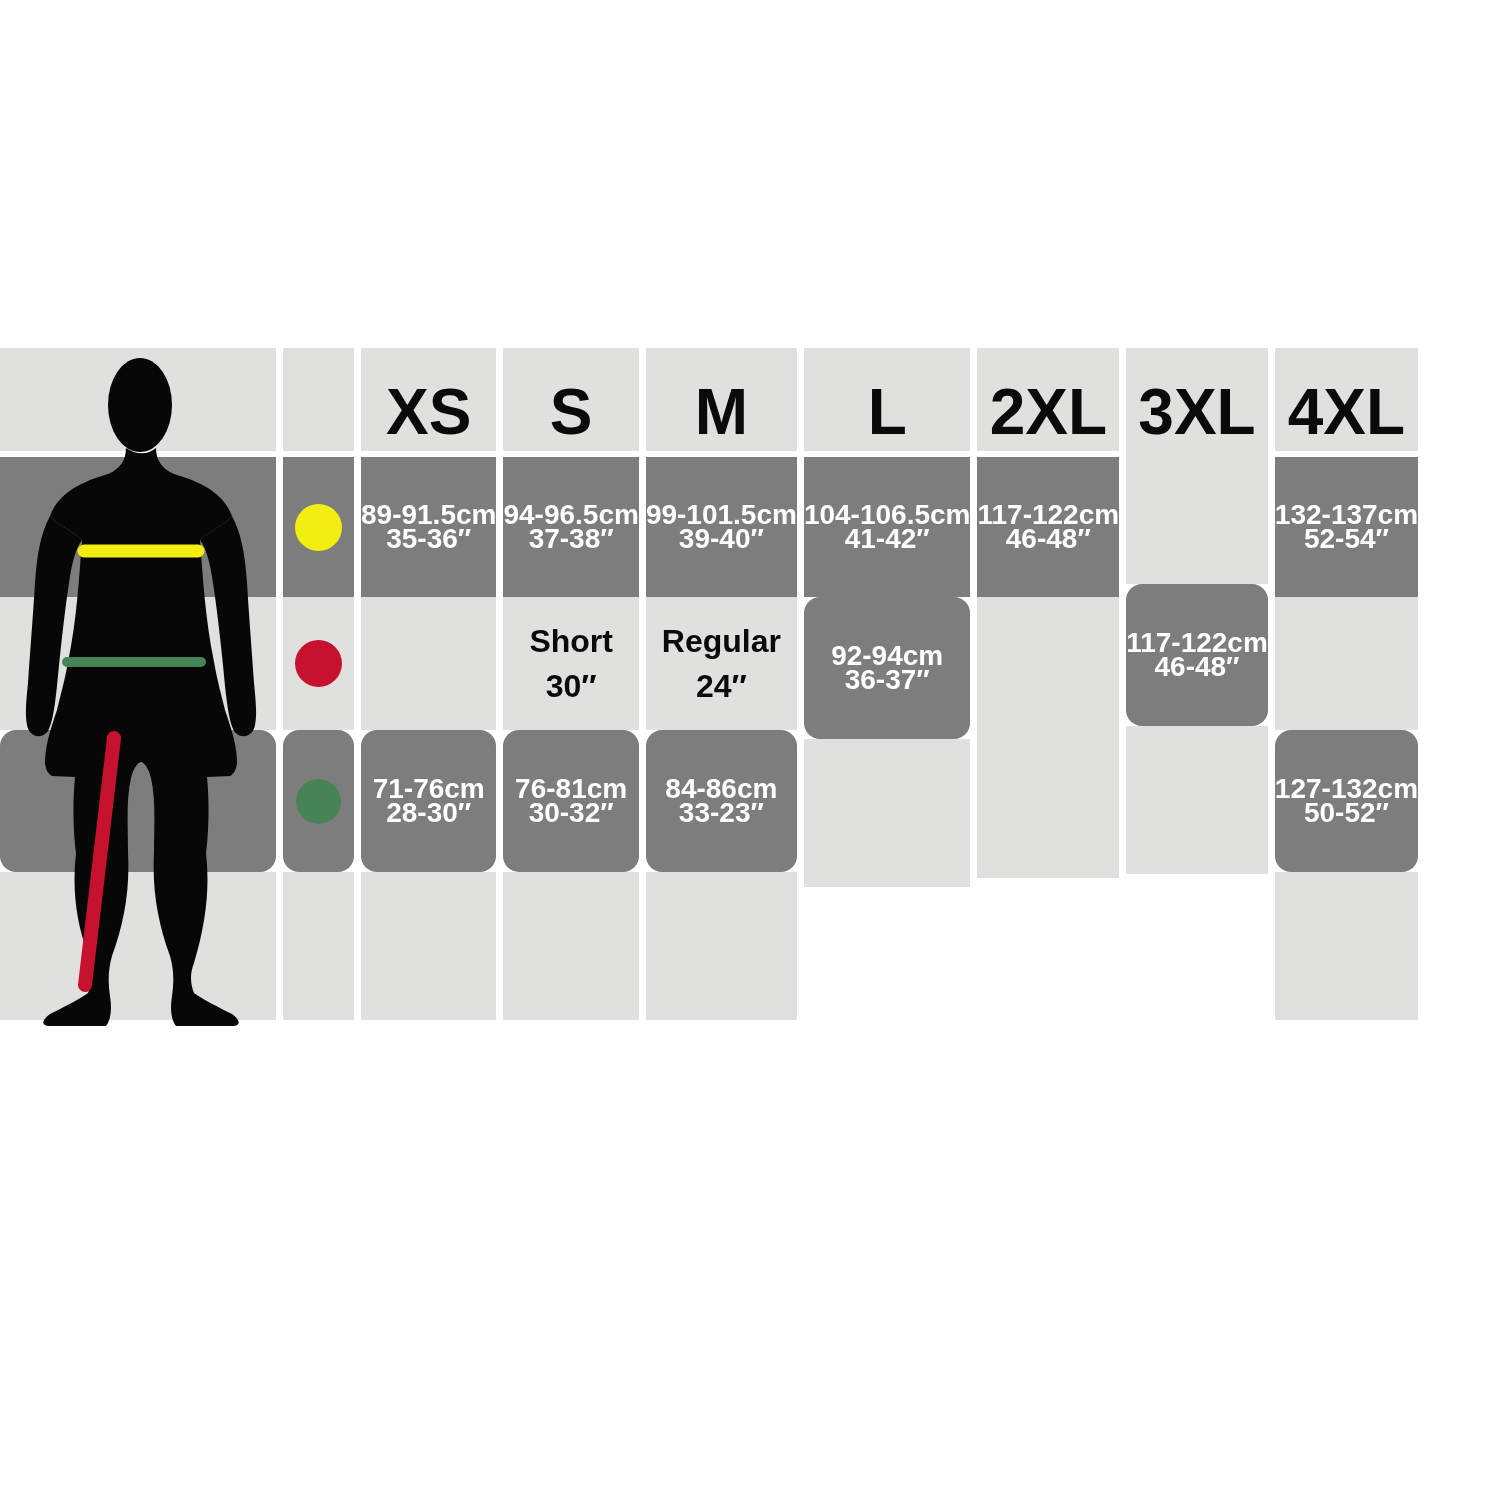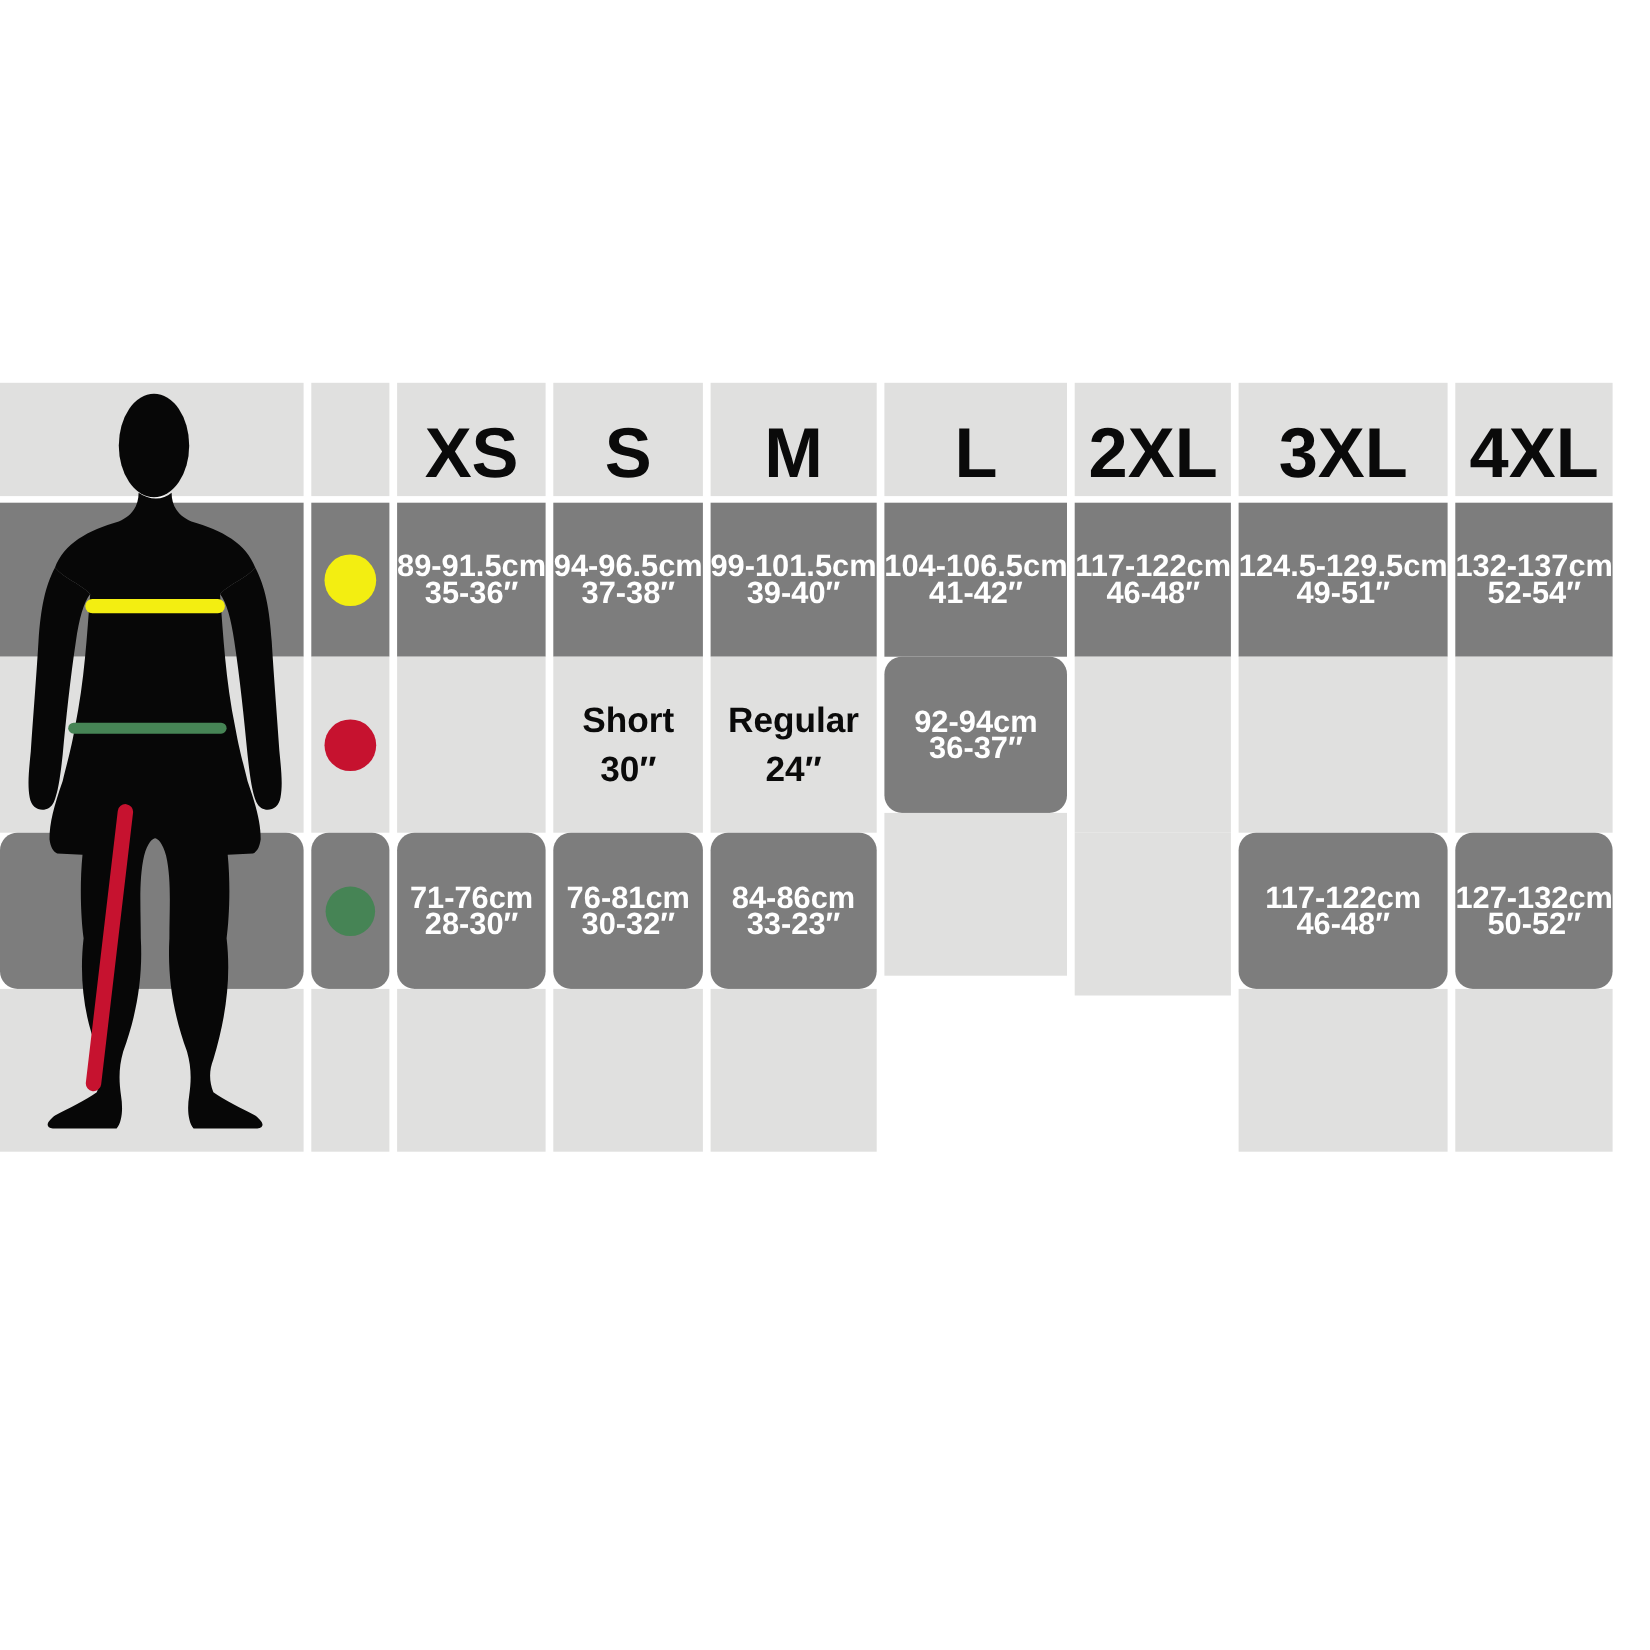--- a/index.html
+++ b/index.html
@@ -12,21 +12,21 @@
     display:grid;
     grid-template-columns:276px 71px repeat(8,1fr);
     column-gap:7px;
   }
   .col{display:flex;flex-direction:column;}
   .cell{flex:0 0 auto;display:flex;flex-direction:column;align-items:center;justify-content:center;text-align:center;}
   .light{background:#e0e0df;}
   .dark{background:#7d7d7d;}
   .head{height:103px;font-size:64px;color:#0a0a0a;letter-spacing:0px;padding-top:24px;box-sizing:border-box;}
   .chest{height:140px;margin-top:6px;}
-  .legrow{height:160px;}
+  .legrow{height:133px;}
   .waist{height:142px;border-radius:16px;}
   .filler{height:148px;}
   .val span{display:block;font-size:28px;line-height:24px;color:#ffffff;white-space:nowrap;}
   .leg-txt span{display:block;font-size:32px;line-height:45px;color:#0a0a0a;white-space:nowrap;}
   .dot{border-radius:50%;}
   .dot-yellow{width:47px;height:47px;background:#f3ee11;}
   .dot-red{width:47px;height:47px;background:#c6122f;}
   .dot-green{width:45px;height:45px;background:#468455;}
   .figure-svg{position:absolute;left:0;top:0;width:276px;height:681px;pointer-events:none;}
 </style>
@@ -130,24 +130,20 @@
     </div>
     <div class="cell light legrow leg-txt">
       <span></span>
       <span></span>
     </div>
     <div class="cell light filler"></div>
   </div>
 
   <div class="col">
     <div class="cell light head">3XL</div>
-    <div class="cell dark chest val">
-      <span>124.5-129.5cm</span>
-      <span>49-51″</span>
-    </div>
     <div class="cell light legrow leg-txt">
       <span></span>
       <span></span>
     </div>
     <div class="cell dark waist val">
       <span>117-122cm</span>
       <span>46-48″</span>
     </div>
     <div class="cell light filler"></div>
   </div>

